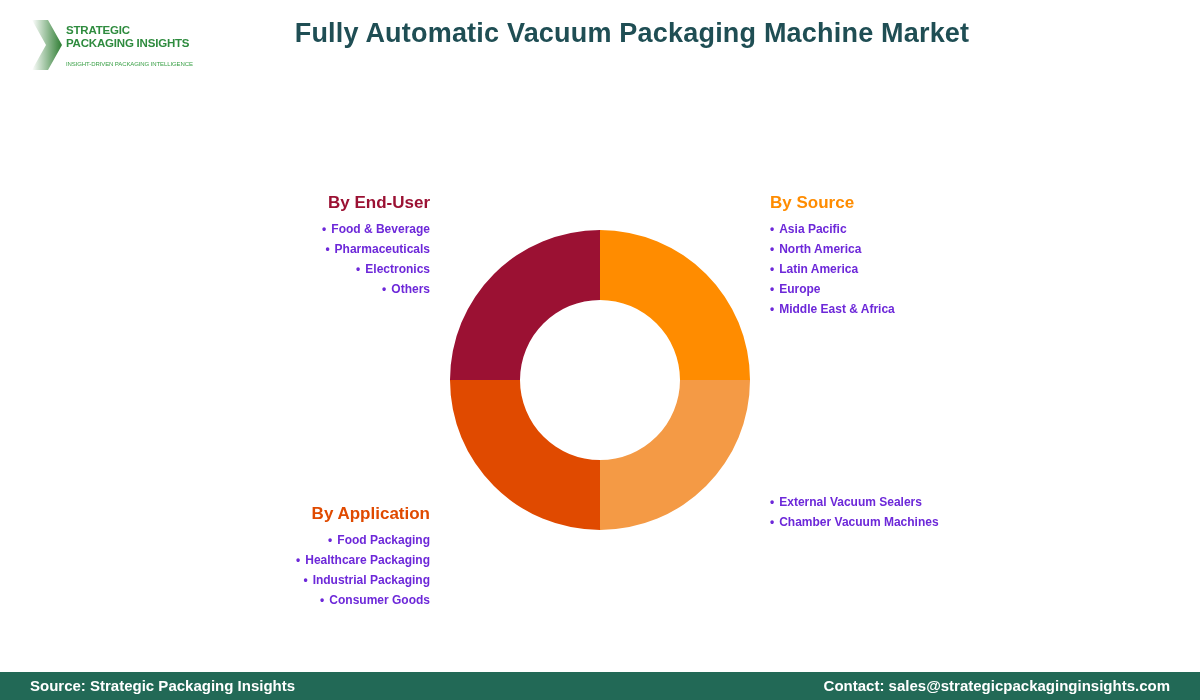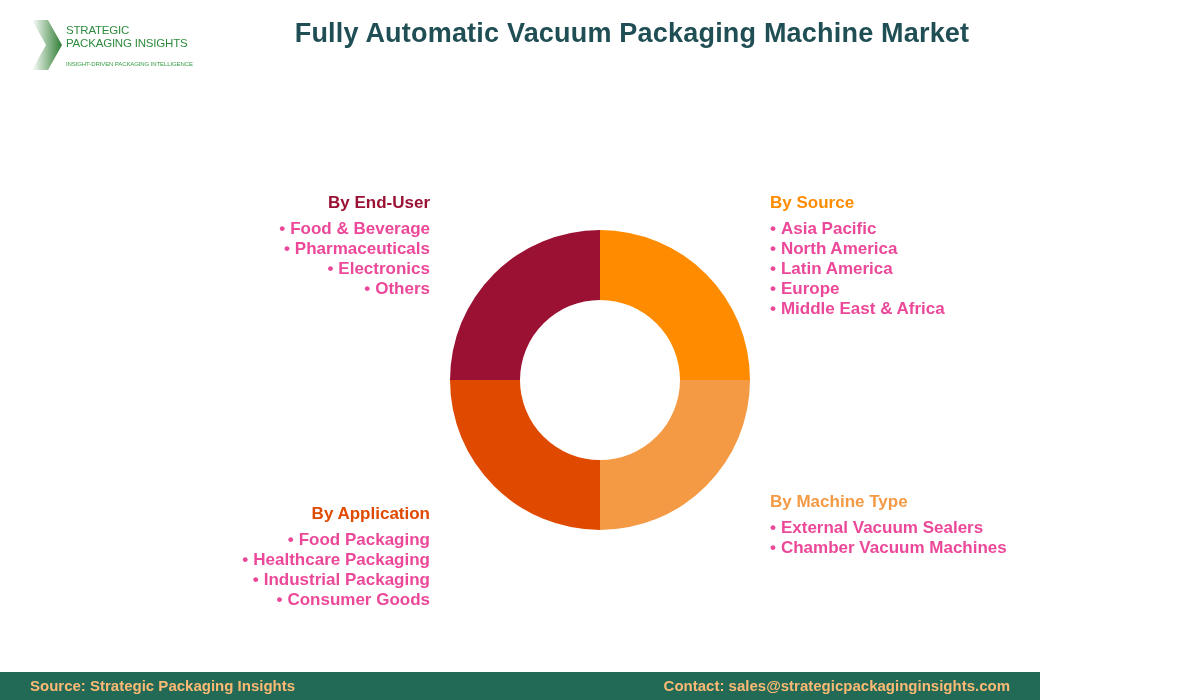--- a/index.html
+++ b/index.html
@@ -1,39 +1,39 @@
 <!DOCTYPE html>
 <html><head>
   <meta charset="utf-8">
   <style>
     * { margin: 0; padding: 0; box-sizing: border-box; }
     html, body { width: 1200px; height: 700px; background: #ffffff; overflow: hidden; }
     body { position: relative; font-family: "Liberation Sans", "DejaVu Sans", sans-serif; }
 
     .logo { position: absolute; left: 30px; top: 18px; width: 200px; height: 54px; }
     .logo-chevron { position: absolute; left: 2px; top: 2px; }
-    .logo-name { position: absolute; left: 36px; top: 6px; color: #2e8b3e; font-weight: 400;
+    .logo-name { position: absolute; left: 36px; top: 6px; color: #2e8b3e; font-weight: 700;
       font-size: 11.5px; line-height: 13px; letter-spacing: -0.2px; }
     .logo-tag { position: absolute; left: 36px; top: 43px; color: #3aa047; font-size: 6px;
       letter-spacing: -0.1px; white-space: nowrap; }
 
     .title { position: absolute; left: 0; width: 1200px; top: 18px; text-align: center;
       font-size: 27px; font-weight: 700; color: #1f4e54; letter-spacing: 0.2px; margin-left: 32px; }
 
     .donut { position: absolute; left: 450px; top: 230px; }
 
     .seg { position: absolute; }
     .seg-head { font-size: 17px; font-weight: 700; margin-bottom: 6px; }
     .seg ul { list-style: none; }
-    .seg li { font-size: 17px; font-weight: 700; color: #ec4899; line-height: 20px; white-space: nowrap; }
+    .seg li { font-size: 12px; font-weight: 700; color: #6d28d9; line-height: 20px; white-space: nowrap; }
     .seg li::before { content: "\2022"; margin-right: 5px; }
     .seg.left { text-align: right; }
 
-    .footer { position: absolute; left: 0; bottom: 0; width: 1040px; height: 28px; background: #226956;
-      color: #fdba74; font-size: 15px; font-weight: 700; }
+    .footer { position: absolute; left: 0; bottom: 0; width: 1200px; height: 28px; background: #226956;
+      color: #ffffff; font-size: 15px; font-weight: 700; }
     .footer .src { position: absolute; left: 30px; top: 5px; }
     .footer .contact { position: absolute; right: 30px; top: 5px; text-align: right; }
   </style>
 </head>
 <body>
 
 <div class="logo">
   <svg class="logo-chevron" width="30" height="50" viewBox="0 0 30 50">
     <defs>
       <linearGradient id="lg" x1="0" x2="1" y1="0" y2="0">
@@ -84,21 +84,20 @@
   <div class="seg-head" style="color:#e04a00">By Application</div>
   <ul>
     <li>Food Packaging</li>
     <li>Healthcare Packaging</li>
     <li>Industrial Packaging</li>
     <li>Consumer Goods</li>
   </ul>
 </div>
 
 <div class="seg" style="left: 770px; top: 492px;">
-  <div class="seg-head" style="color:#f49a45">By Machine Type</div>
   <ul>
     <li>External Vacuum Sealers</li>
     <li>Chamber Vacuum Machines</li>
   </ul>
 </div>
 
 <div class="footer">
   <span class="src">Source: Strategic Packaging Insights</span>
   <span class="contact">Contact: sales@strategicpackaginginsights.com</span>
 </div>

